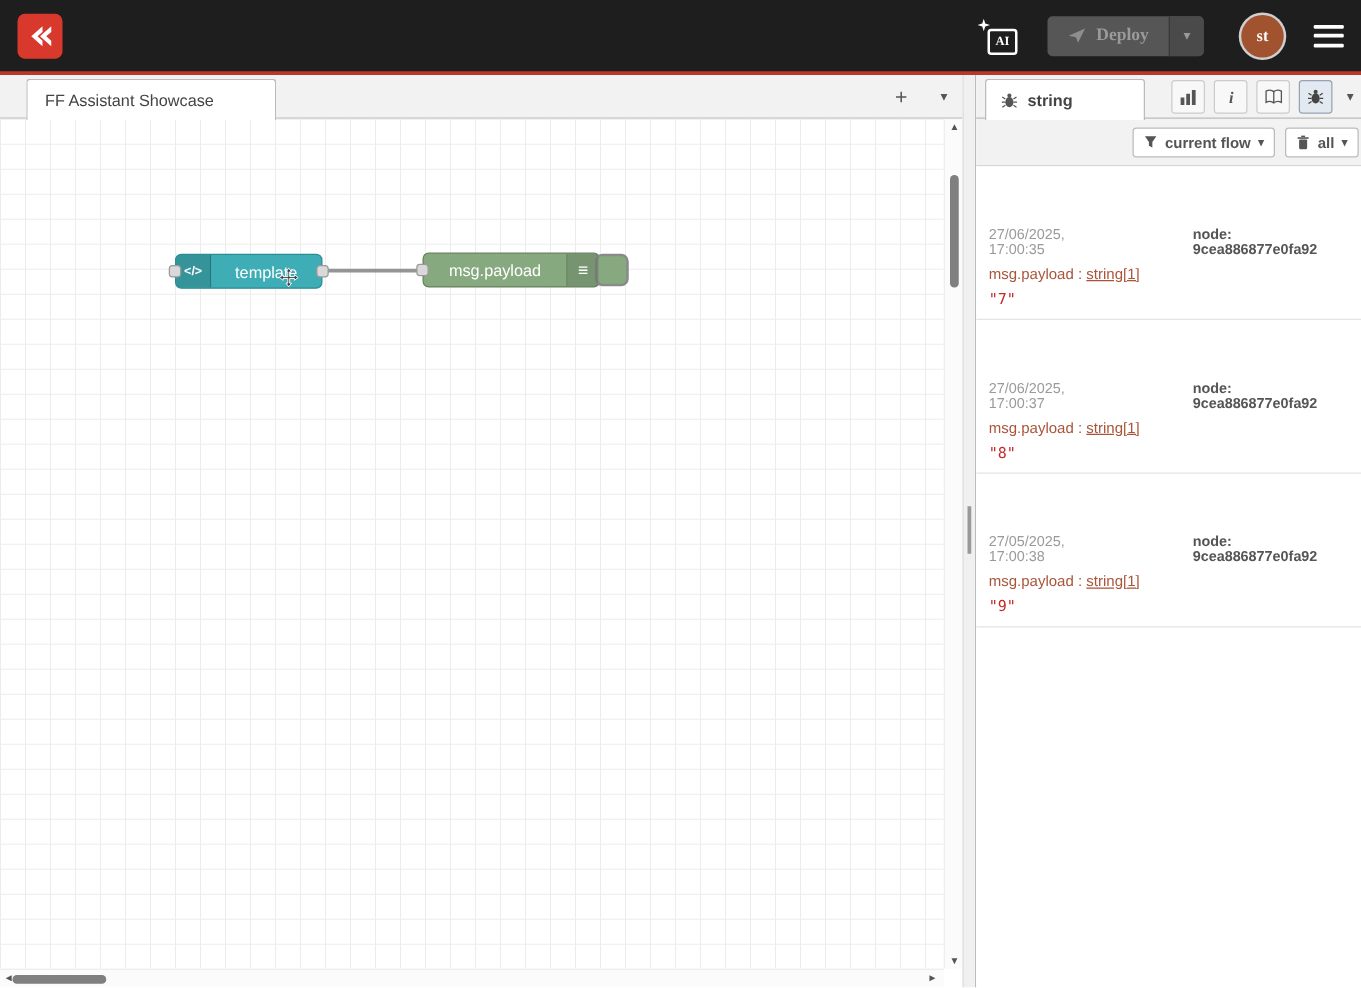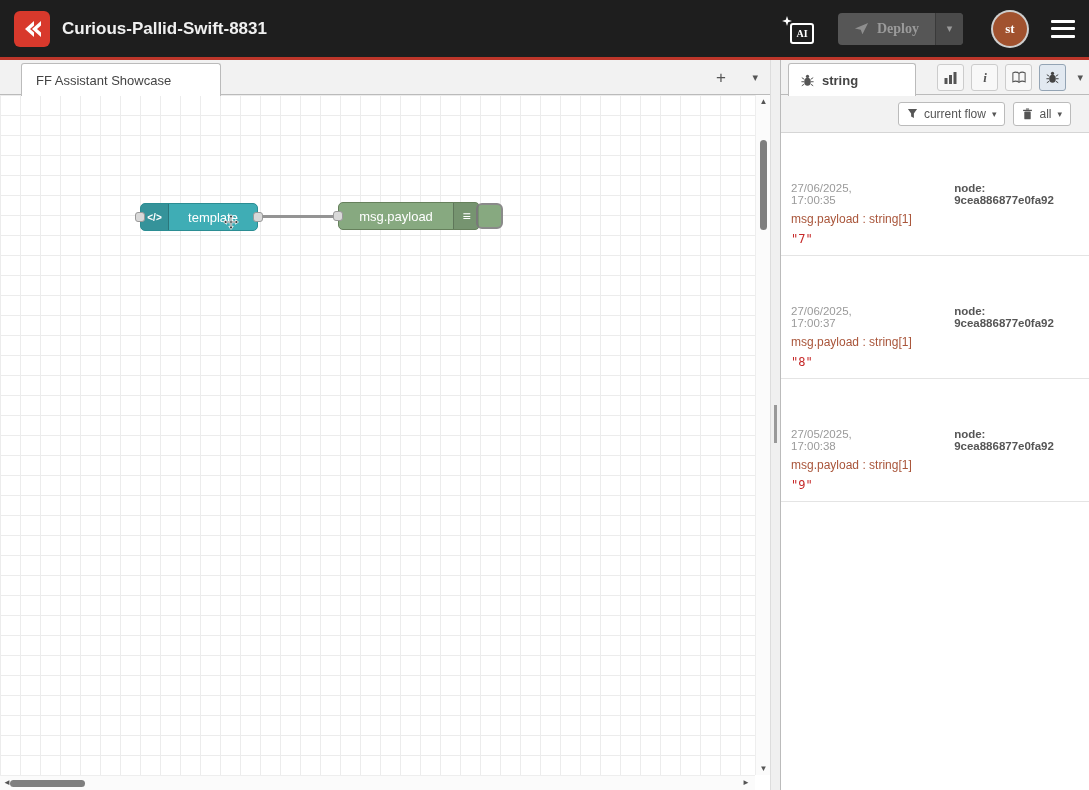--- a/index.html
+++ b/index.html
@@ -105,48 +105,47 @@
     color:#444; font-size:13px; font-weight:bold; z-index:2; cursor:pointer; }
   .side-tab-icons { position:absolute; right:6px; top:4px; display:flex; align-items:center; gap:7px; }
   .icon-btn { width:27px; height:27px; background:#f8f8f8; border:1px solid #ccc; border-radius:3px;
     display:flex; align-items:center; justify-content:center; cursor:pointer;
     font-size:13px; color:#555; }
   .icon-btn.active { background:#e2e9f1; border-color:#94a4b4; }
   .info-glyph { font-family:"Liberation Serif", serif; font-weight:bold; font-style:italic; }
   .side-tab-caret { color:#555; font-size:11px; margin-left:4px; cursor:pointer; }
 
   .side-toolbar { height:38px; background:#f2f2f2; border-bottom:1px solid #d5d5d5;
-    display:flex; align-items:center; justify-content:flex-end; gap:8px; padding-right:18px; }
+    display:flex; align-items:center; justify-content:flex-end; gap:8px; padding-right:2px;font-weight:bold; }
   .filter-btn { display:flex; align-items:center; gap:6px; background:#fff; border:1px solid #bbb;
     border-radius:3px; padding:4px 8px; font-size:12px; color:#555; cursor:pointer; }
   .filter-caret { font-size:9px; color:#555; }
 
   .messages { height:657px; overflow:hidden; background:#fff; }
   .msg { padding:8px 10px 9px 10px; border-bottom:1px solid #e4e4e4; font-size:12px; }
   .msg-meta { display:flex; gap:14px; font-size:11.5px; align-items:baseline; }
   .msg-ts { color:#9a9a9a;margin-top:41px; }
   .msg-node { color:#555; font-weight:bold; cursor:pointer;padding-left:48px; }
   .msg-propline { margin-top:6px; color:#a9553a; }
   .msg-prop { color:#a9553a; cursor:pointer; }
-  .msg-type { color:#a9553a; }
+  .msg-type { color:#a9553a;text-decoration:underline; }
   .msg-value { margin-top:6px; font-family:"DejaVu Sans Mono", monospace; color:#c62828; font-size:12px; }
 </style>
 </head>
 <body>
 
 <div class="app">
 
   <div class="header">
     <div class="logo">
       <svg width="24" height="24" viewBox="0 0 24 24">
         <path d="M14 4 L5 12 L14 20 L14 15.5 L10 12 L14 8.5 Z" fill="#fff"></path>
         <path d="M21 4 L12 12 L21 20 L21 15.5 L17 12 L21 8.5 Z" fill="#fff"></path>
       </svg>
     </div>
-    <div class="app-title">Curious-Pallid-Swift-8831</div>
     <div class="header-right">
       <div class="ai-btn">
         <span class="ai-sparkle">
           <svg width="10" height="10" viewBox="0 0 10 10">
               <path d="M5 0 L6.2 3.8 L10 5 L6.2 6.2 L5 10 L3.8 6.2 L0 5 L3.8 3.8 Z" fill="#fff"></path>
             </svg>
         </span>
         <span class="ai-box">AI</span>
       </div>
       <div class="deploy-btn">

